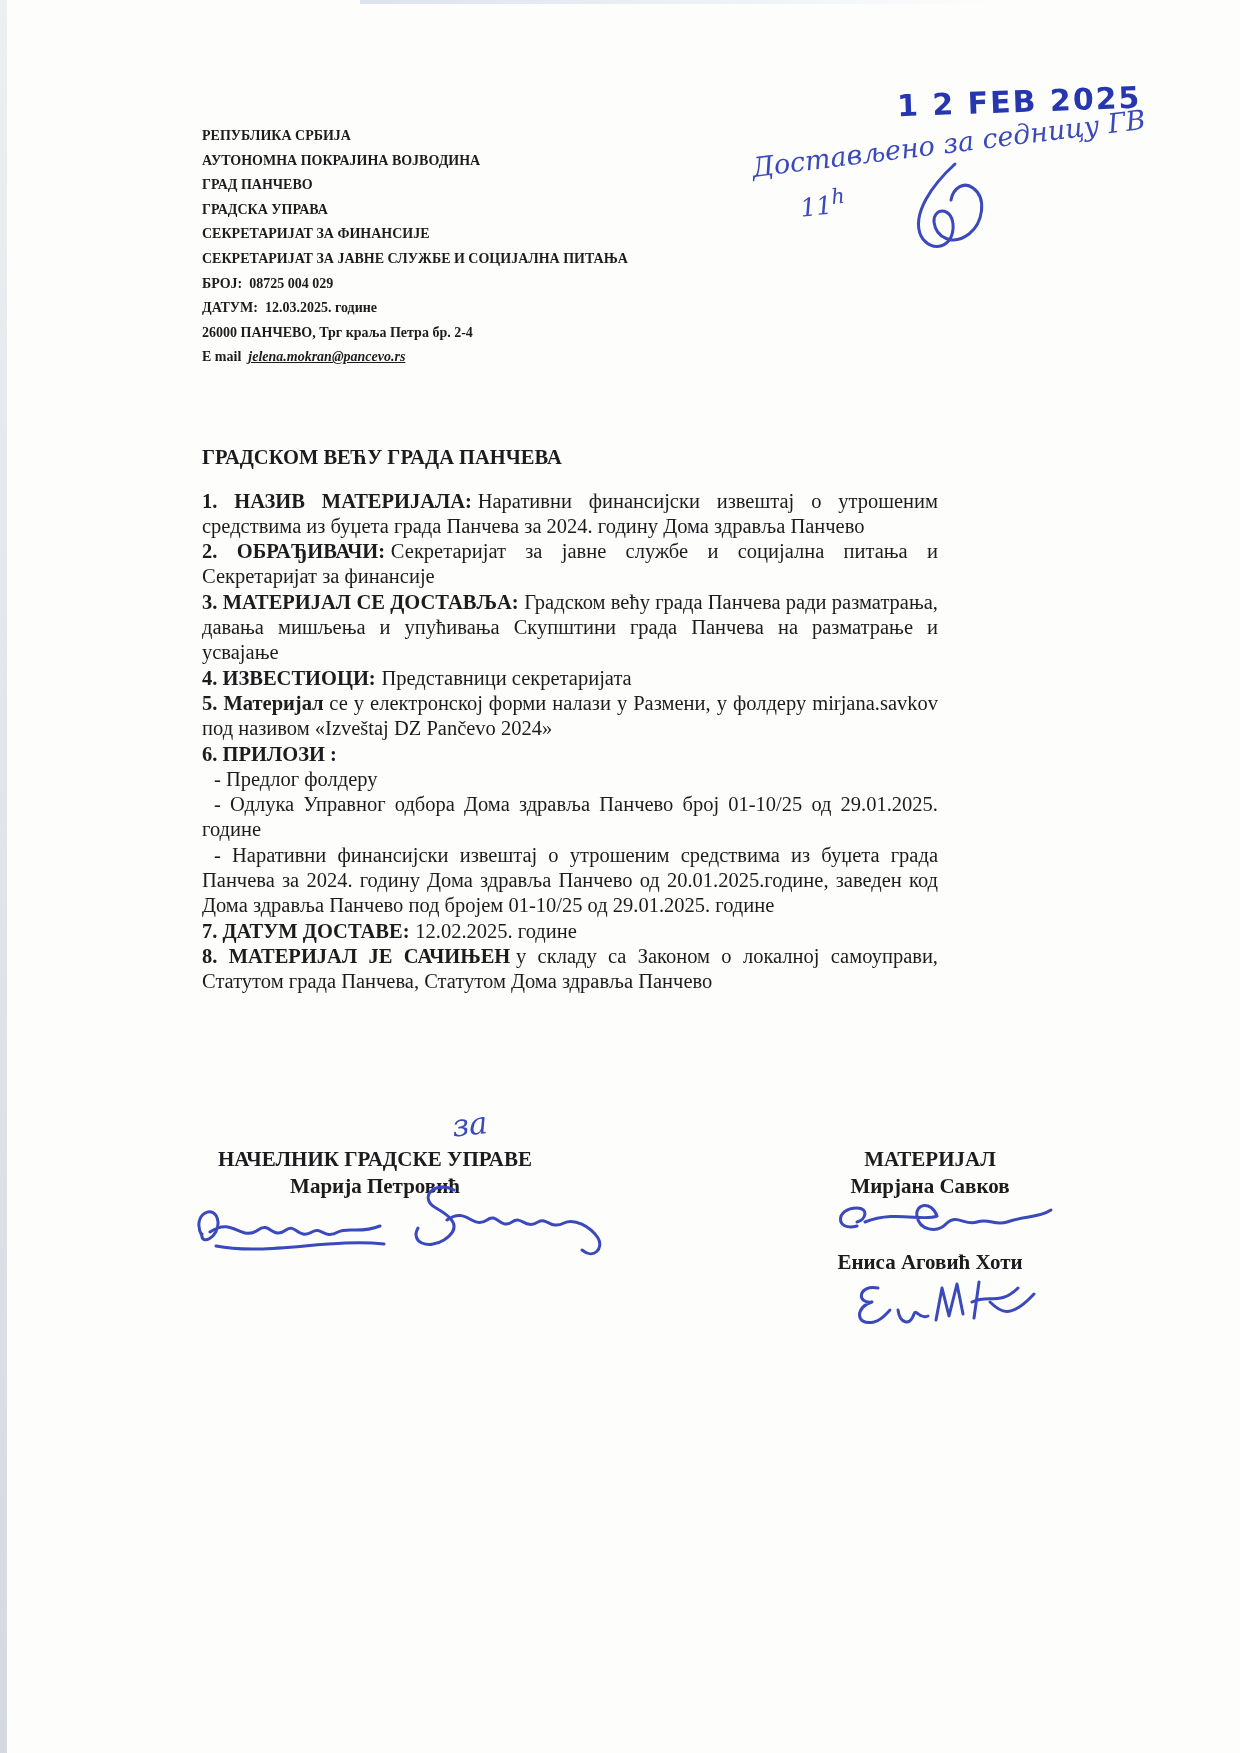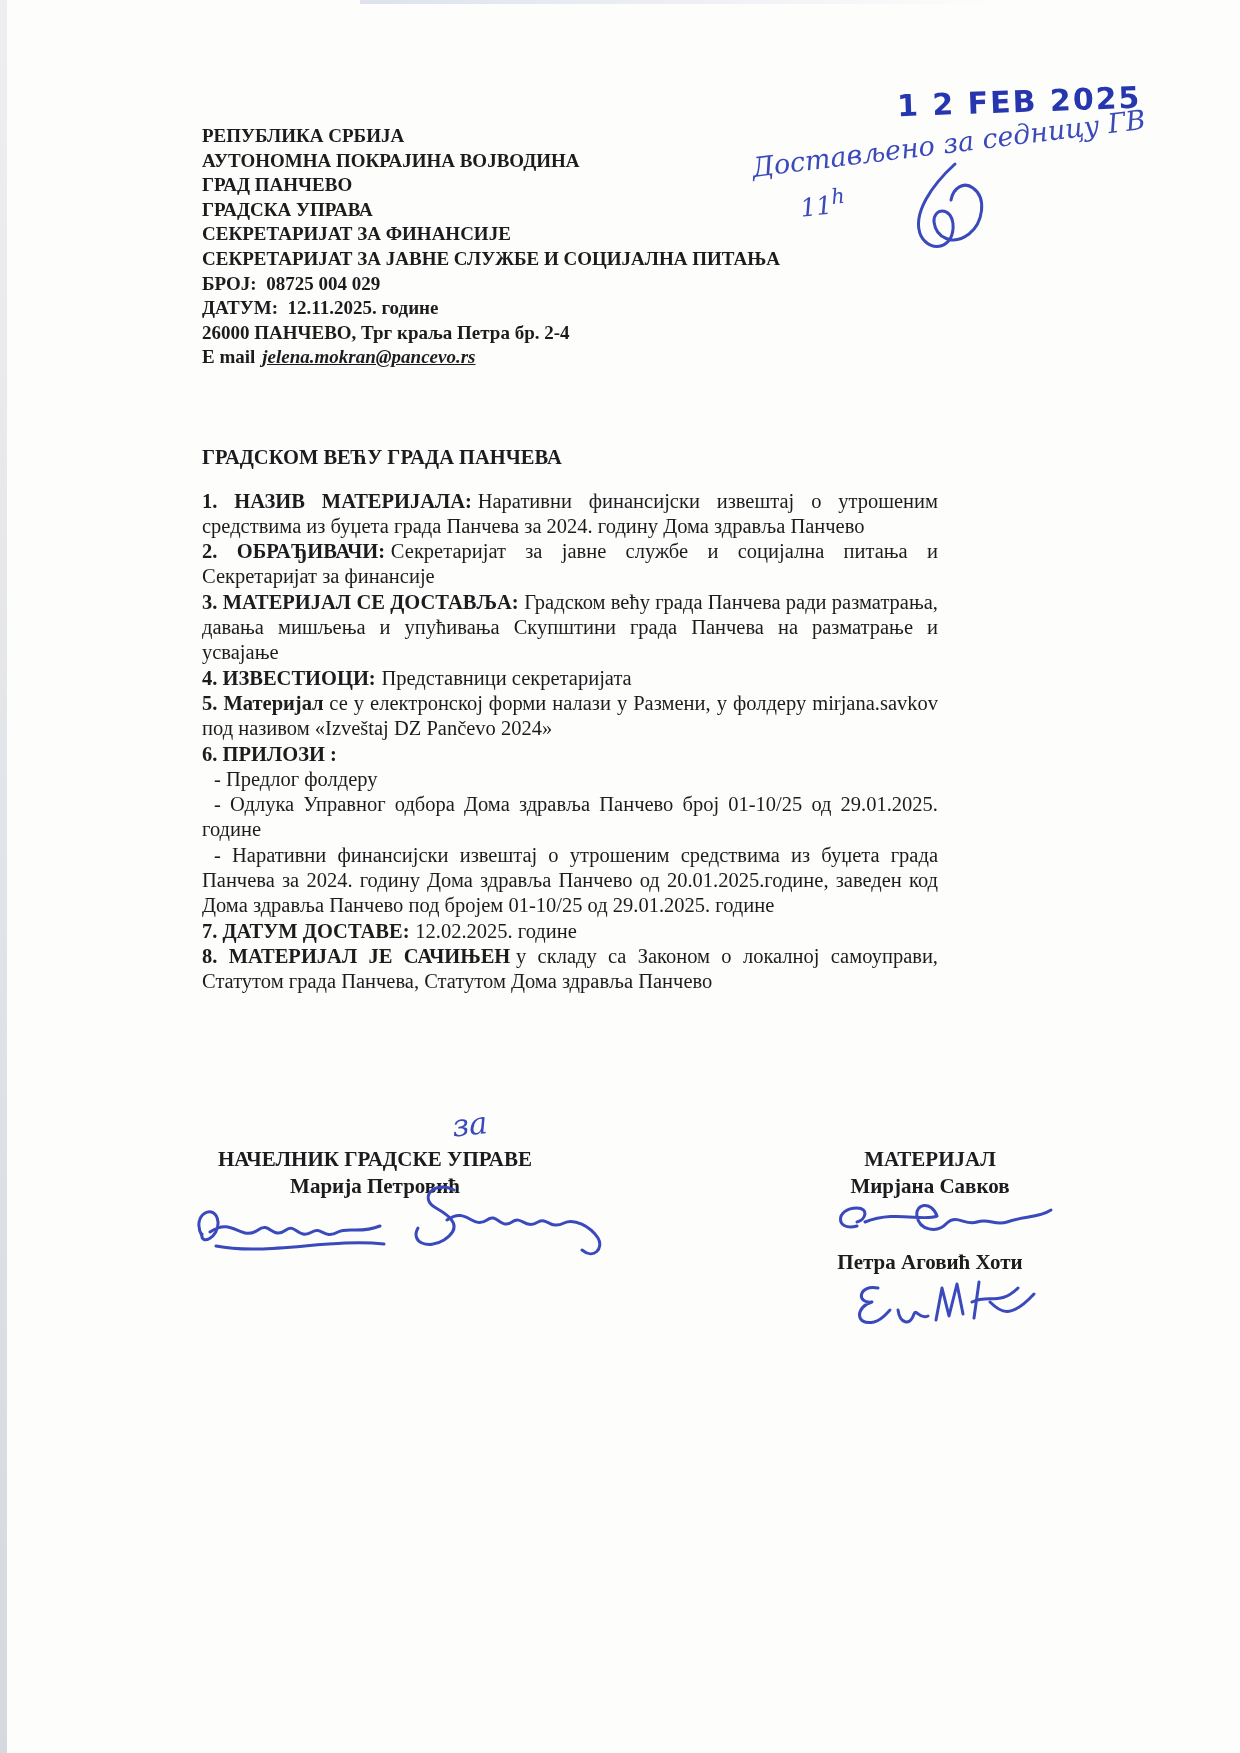--- a/index.html
+++ b/index.html
@@ -19,21 +19,21 @@
   }
   .scan-top{
     position:absolute;left:360px;top:0;width:640px;height:4px;
     background:linear-gradient(90deg, rgba(110,130,175,.22), rgba(110,130,175,.10) 55%, rgba(110,130,175,0));
   }
   
   .content{
     position:absolute;left:202px;top:124px;width:736px;
   }
   .hline{
-    font-weight:bold;font-size:19px;line-height:24.6px;white-space:pre-wrap;
+    font-weight:bold;font-size:14px;line-height:24.6px;white-space:pre-wrap;
   }
   .email-addr{
     font-style:italic;text-decoration:underline;margin-left:7px;
   }
   .recipient{
     font-weight:bold;font-size:20.5px;line-height:24.6px;
     margin-top:75px;margin-bottom:19px;
   }
   .para{
     margin:0;font-size:20.5px;line-height:25.3px;text-align:justify;
@@ -89,21 +89,21 @@
   </svg>
 
   <div class="content">
     <div class="hline">РЕПУБЛИКА СРБИЈА</div>
     <div class="hline">АУТОНОМНА ПОКРАЈИНА ВОЈВОДИНА</div>
     <div class="hline">ГРАД ПАНЧЕВО</div>
     <div class="hline">ГРАДСКА УПРАВА</div>
     <div class="hline">СЕКРЕТАРИЈАТ ЗА ФИНАНСИЈЕ</div>
     <div class="hline">СЕКРЕТАРИЈАТ ЗА ЈАВНЕ СЛУЖБЕ И СОЦИЈАЛНА ПИТАЊА</div>
     <div class="hline">БРОЈ:  08725 004 029</div>
-    <div class="hline">ДАТУМ:  12.11.2025. године</div>
+    <div class="hline">ДАТУМ:  12.03.2025. године</div>
     <div class="hline">26000 ПАНЧЕВО, Трг краља Петра бр. 2-4</div>
     <div class="hline"><span>E mail</span><span class="email-addr">jelena.mokran@pancevo.rs</span></div>
 
     <div class="recipient">ГРАДСКОМ ВЕЋУ ГРАДА ПАНЧЕВА</div>
 
     <p class="para"><b>1. НАЗИВ МАТЕРИЈАЛА:</b><span>Наративни финансијски извештај о утрошеним средствима из буџета града Панчева за 2024. годину Дома здравља Панчево</span></p>
     <p class="para"><b>2. ОБРАЂИВАЧИ:</b><span>Секретаријат за јавне службе и социјална питања и Секретаријат за финансије</span></p>
     <p class="para"><b>3. МАТЕРИЈАЛ СЕ ДОСТАВЉА:</b><span>Градском већу града Панчева ради разматрања, давања мишљења и упућивања Скупштини града Панчева на разматрање и усвајање</span></p>
     <p class="para"><b>4. ИЗВЕСТИОЦИ:</b><span>Представници секретаријата</span></p>
     <p class="para"><b>5. Материјал</b><span>се у електронској форми налази у Размени, у фолдеру mirjana.savkov под називом «Izveštaj DZ Pančevo 2024»</span></p>
@@ -131,19 +131,19 @@
   </svg>
 
   <div class="sig-block sig-right-block">
     <div>МАТЕРИЈАЛ</div>
     <div>Мирјана Савков</div>
   </div>
   <svg class="sig" style="left:825px;top:1192px;" width="230" height="55" viewBox="0 0 230 55">
     <path stroke-width="3" d="M32,34 C10,40 10,16 32,16 C44,16 41,28 32,30 M40,30 C70,18 98,30 112,24 C106,8 90,12 92,24 C94,38 112,42 122,31 C132,22 140,34 152,30 C164,26 170,34 182,30 C198,24 214,26 226,18" stroke="#3a49bb"></path>
   </svg>
 
-  <div class="sig-right-name2">Петра Аговић Хоти</div>
+  <div class="sig-right-name2">Ениса Аговић Хоти</div>
   <svg class="sig" style="left:848px;top:1272px;" width="190" height="72" viewBox="0 0 190 72">
     <path stroke-width="3" d="M30,16 C10,12 8,32 24,30 C8,34 6,54 26,50 C34,48 38,42 42,38 M50,38 C52,52 62,54 66,42 C68,36 71,48 80,44" stroke="#3a49bb"></path>
     <path stroke-width="3" d="M88,48 L94,16 L101,44 L109,12 L115,42 M126,46 L131,10 M124,30 C140,22 152,34 170,16 M142,30 C152,40 162,48 186,22" stroke="#3a49bb"></path>
   </svg>
 
 </div>
 
 </body></html>

